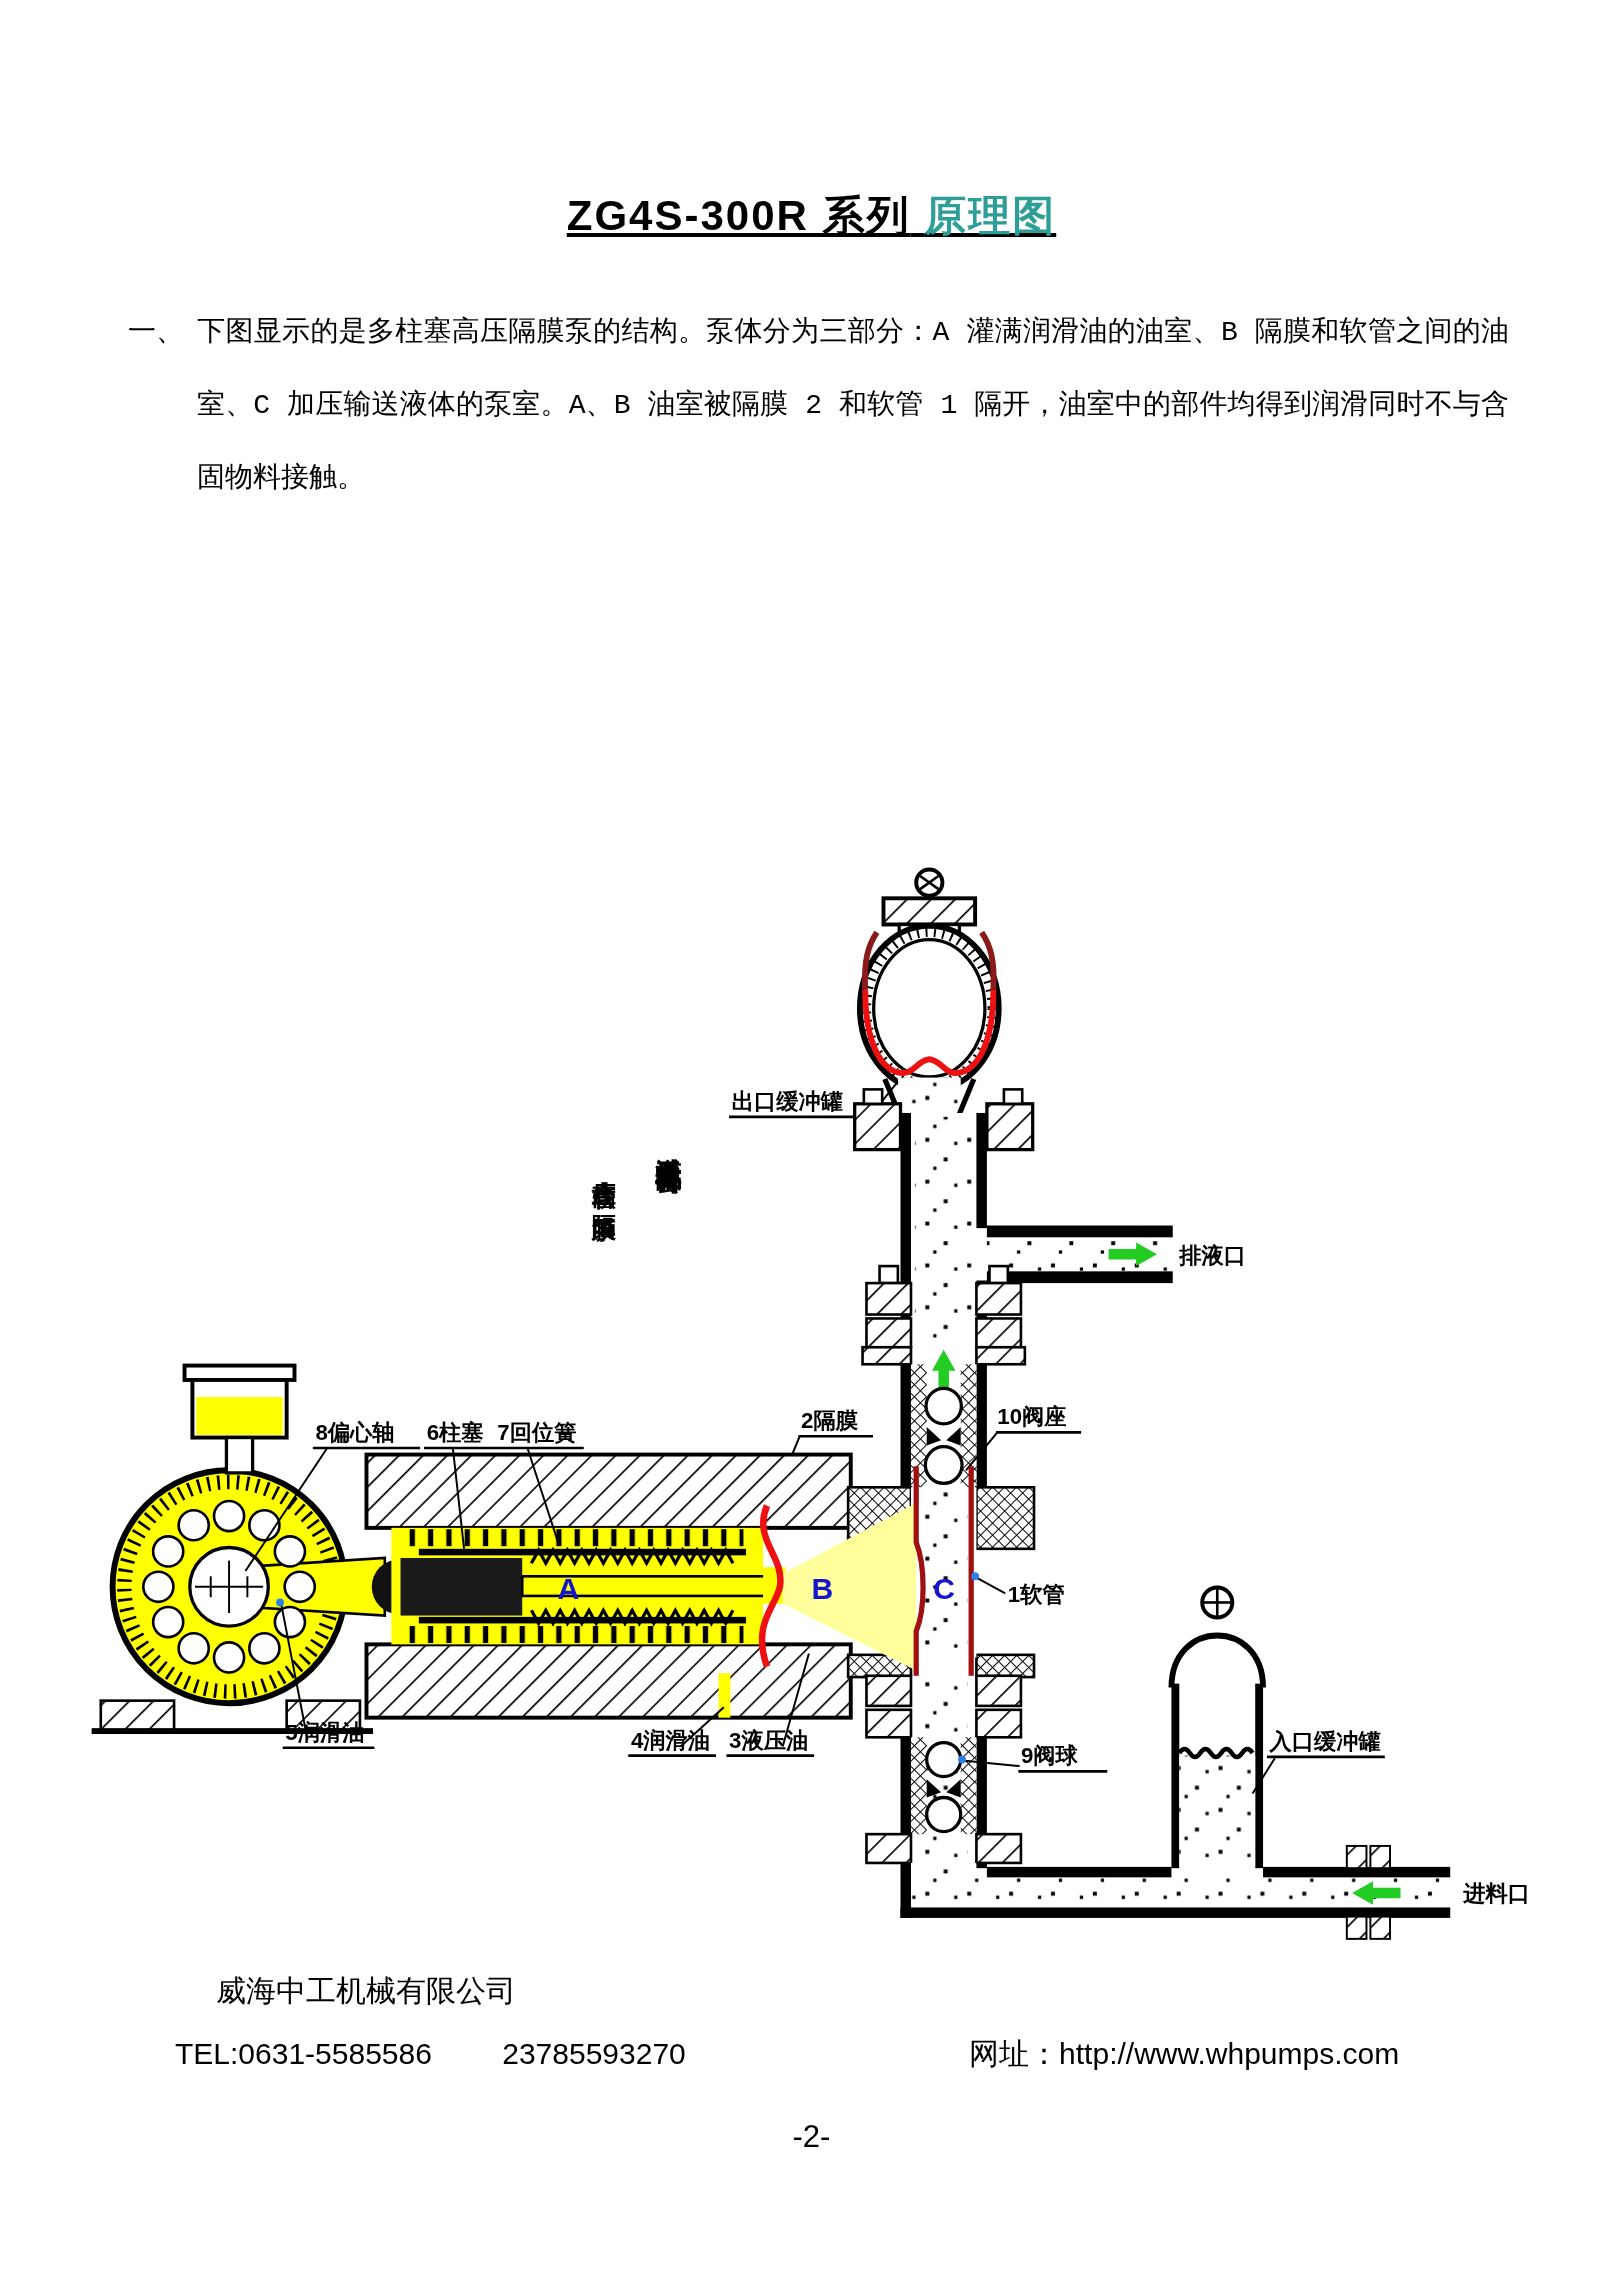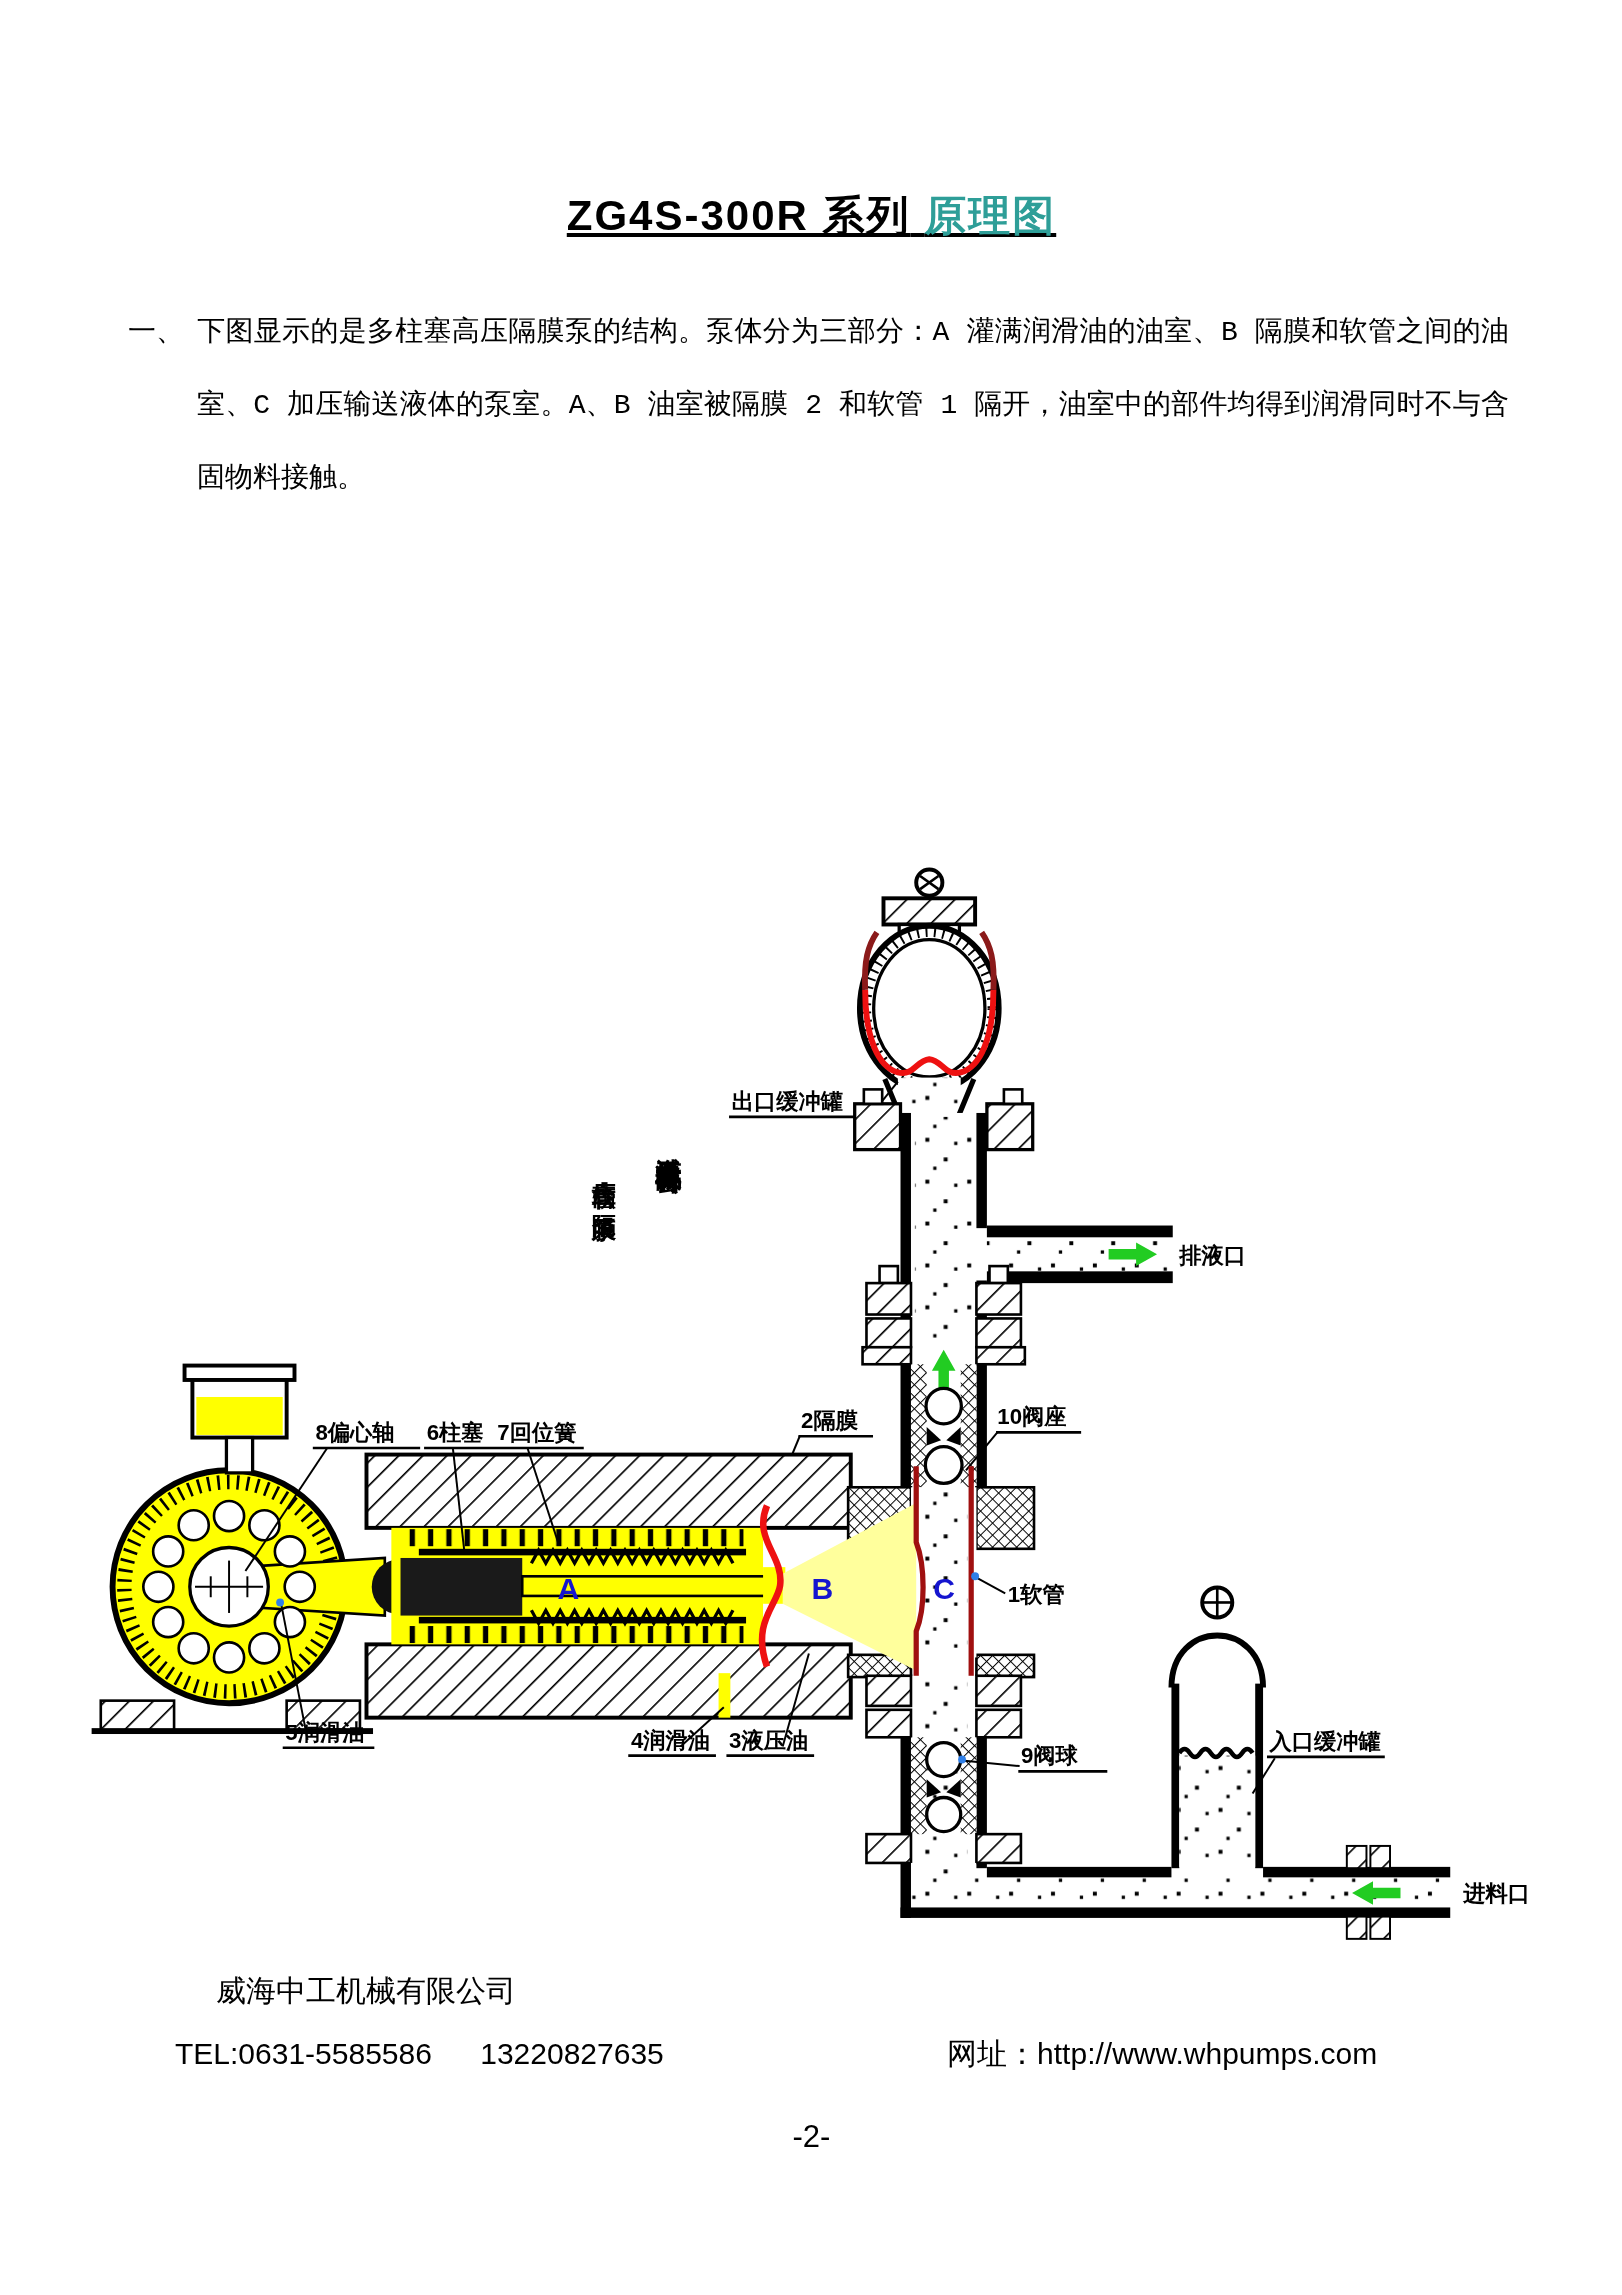--- a/index.html
+++ b/index.html
@@ -11,21 +11,21 @@
   .paras{position:absolute;left:128px;top:296px;width:1381px;
          font-size:28px;line-height:73px;text-align:justify;font-family:Liberation Mono, monospace;}
   .para{padding-left:69px;text-indent:0;}
   .para .marker{display:inline-block;width:69px;margin-left:-69px;}
   .vtext{position:absolute;writing-mode:vertical-rl;text-orientation:upright;
          font-weight:700;letter-spacing:1.3px;}
   .vt-company{left:652px;top:1137px;font-size:26px;height:275px;}
   .vt-product{left:588px;top:1163px;font-size:24px;height:203px;}
   .footer-company{position:absolute;left:216px;top:1971px;font-size:30px;}
   .footer-line{position:absolute;left:175px;top:2034px;font-size:30px;width:1309px;}
-  .footer-line .tel{margin-right:40px;}
+  .footer-line .tel{margin-right:62px;}
   .footer-line .web{margin-left:275px;}
   .pagenum{position:absolute;left:0;top:2119px;width:1623px;text-align:center;font-size:31px;}
   svg .lbl{font-family:"Liberation Sans",sans-serif;font-size:34px;font-weight:700;fill:#000;}
   svg .zone{font-family:"Liberation Sans",sans-serif;font-size:46px;font-weight:700;fill:#1515CF;}
 </style>
 </head>
 <body>
 
 <div class="page">
 
@@ -308,19 +308,19 @@
       <line x1="1948" y1="2686" x2="1914" y2="2740" stroke="#000" stroke-width="3"></line>
     </g>
   </svg>
 
   <div class="vtext vt-company">威海中工机械有限公司</div>
   <div class="vtext vt-product">高压软管-隔膜泵</div>
 
   <div class="footer-company">威海中工机械有限公司</div>
   <div class="footer-line">
     <span class="tel">TEL:0631-5585586</span>
-    <span>13220827635</span>
+    <span>23785593270</span>
     <span class="web">网址：http://www.whpumps.com</span>
   </div>
   <div class="pagenum">-2-</div>
 
 </div>
 
 
 </body></html>

